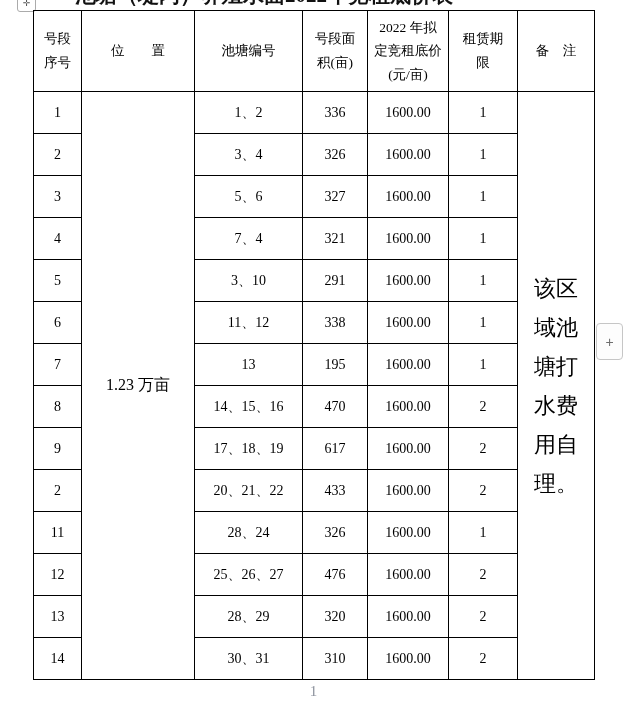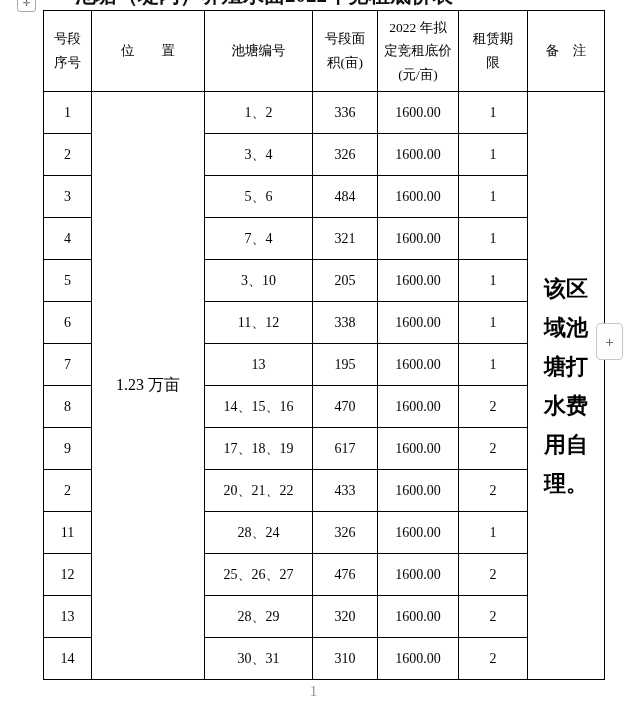--- a/index.html
+++ b/index.html
@@ -19,40 +19,40 @@
   }
   
   .move-handle{
     position:absolute;left:17px;top:-7px;width:19px;height:19px;
     background:#fff;border:1px solid #ababab;border-radius:3px;
     display:flex;align-items:center;justify-content:center;
     font-size:9px;color:#555;box-sizing:border-box;
   }
   
   table.doc-table{
-    position:absolute;left:43px;top:10px;
+    position:absolute;left:33px;top:10px;
     border-collapse:collapse;table-layout:fixed;
     font-family:"Liberation Serif","DejaVu Serif",serif;
   }
   .doc-table th,.doc-table td{
     border:1px solid #000;
     text-align:center;vertical-align:middle;
     padding:0;overflow:hidden;
   }
   .doc-table thead th{
     height:80px;
     font-weight:normal;font-size:13.5px;line-height:1.75;
     white-space:pre-line;
   }
   .doc-table tbody td{
     height:41px;font-size:14px;
   }
   .doc-table td.loc-cell{font-size:16px;}
   .doc-table td.remark-cell{
-    font-weight:bold;font-size:22px;line-height:39px;
+    font-weight:normal;font-size:22px;line-height:39px;
     padding:0 15px;word-break:break-all;
   }
   
   .expand-btn{
     position:absolute;left:596px;top:323px;width:27px;height:37px;
     box-sizing:border-box;background:#fdfdfd;
     border:1px solid #c6c6c6;border-radius:4px;
     display:flex;align-items:center;justify-content:center;
     font-family:"Liberation Sans","DejaVu Sans",sans-serif;
     font-size:14px;color:#6e6e6e;cursor:pointer;
@@ -113,35 +113,35 @@
       <tr>
         <td>2</td>
         <td>3、4</td>
         <td>326</td>
         <td>1600.00</td>
         <td>1</td>
       </tr>
       <tr>
         <td>3</td>
         <td>5、6</td>
-        <td>484</td>
+        <td>327</td>
         <td>1600.00</td>
         <td>1</td>
       </tr>
       <tr>
         <td>4</td>
         <td>7、4</td>
         <td>321</td>
         <td>1600.00</td>
         <td>1</td>
       </tr>
       <tr>
         <td>5</td>
         <td>3、10</td>
-        <td>205</td>
+        <td>291</td>
         <td>1600.00</td>
         <td>1</td>
       </tr>
       <tr>
         <td>6</td>
         <td>11、12</td>
         <td>338</td>
         <td>1600.00</td>
         <td>1</td>
       </tr>

